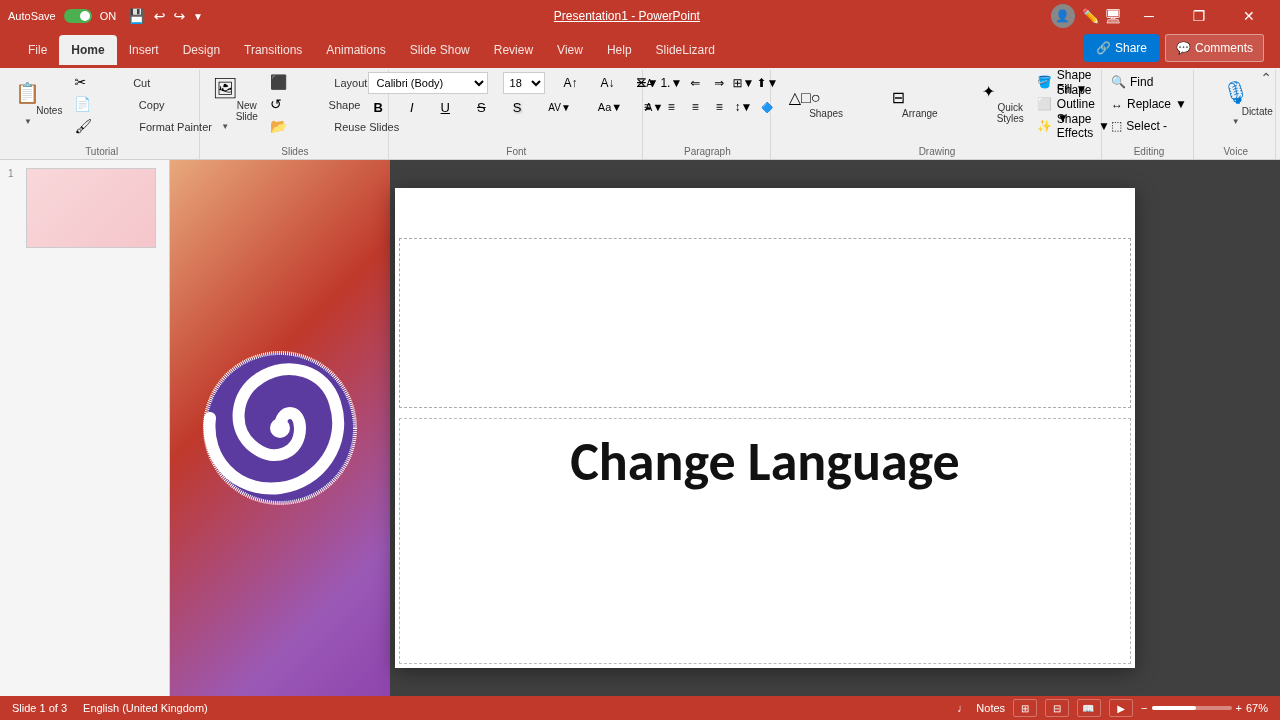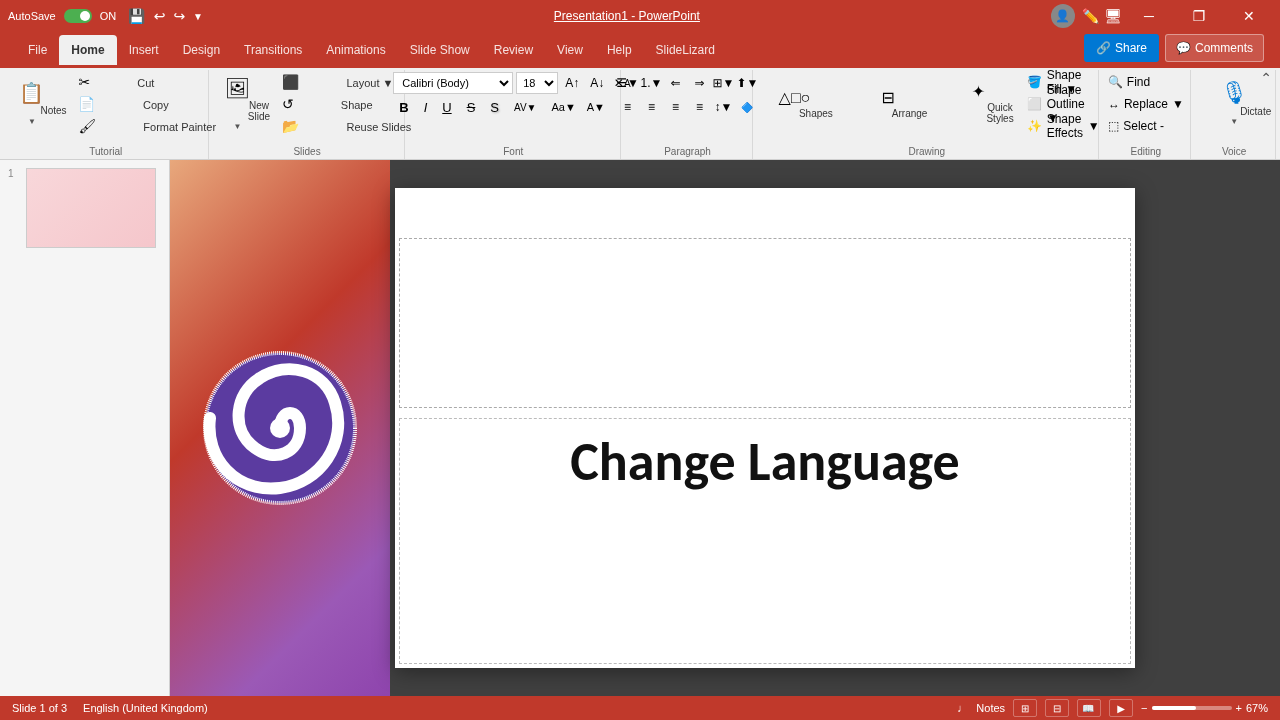--- a/index.html
+++ b/index.html
@@ -69,21 +69,21 @@
     .ribbon-group-label { font-size: 10px; color: #666; margin-top: 2px; text-align: center; }
     .ribbon-btn { display: flex; flex-direction: column; align-items: center; justify-content: center; padding: 2px 6px; cursor: pointer; border-radius: 3px; min-width: 40px; }
     .ribbon-btn .icon { font-size: 20px; line-height: 1; }
     .ribbon-btn .label { font-size: 10px; color: #333; margin-top: 2px; text-align: center; white-space: nowrap; padding-left: 43px; }
     .ribbon-btn-large { flex-direction: column; height: 64px; }
     .ribbon-btn-small { flex-direction: row; gap: 4px; height: 20px; padding: 1px 4px; min-width: 80px; justify-content: flex-start; }
     .ribbon-btn-small .icon { font-size: 14px; }
     .ribbon-btn-small .label { font-size: 11px; }
 
     .font-controls { display: flex; flex-direction: column; gap: 2px; }
-    .font-row { display: flex; align-items: center; gap: 3px; }
+    .font-row { display: flex; align-items: center; gap: 15px; }
     .font-select { height: 22px; font-size: 11px; border: 1px solid #ccc; padding: 0 4px; min-width: 120px; background: white; }
     .font-size-select { height: 22px; font-size: 11px; border: 1px solid #ccc; padding: 0 2px; width: 42px; background: white; }
     .small-btn { height: 22px; width: 22px; display: flex; align-items: center; justify-content: center; border: 1px solid transparent; cursor: pointer; font-size: 12px; border-radius: 2px; }
     .format-btn { height: 22px; padding: 0 5px; display: flex; align-items: center; justify-content: center; border: 1px solid transparent; cursor: pointer; font-size: 13px; border-radius: 2px; }
 
     .para-controls { display: flex; flex-direction: column; gap: 2px; }
     .para-row { display: flex; align-items: center; gap: 2px; }
 
     
     .editing-btns { display: flex; flex-direction: column; gap: 2px; }

